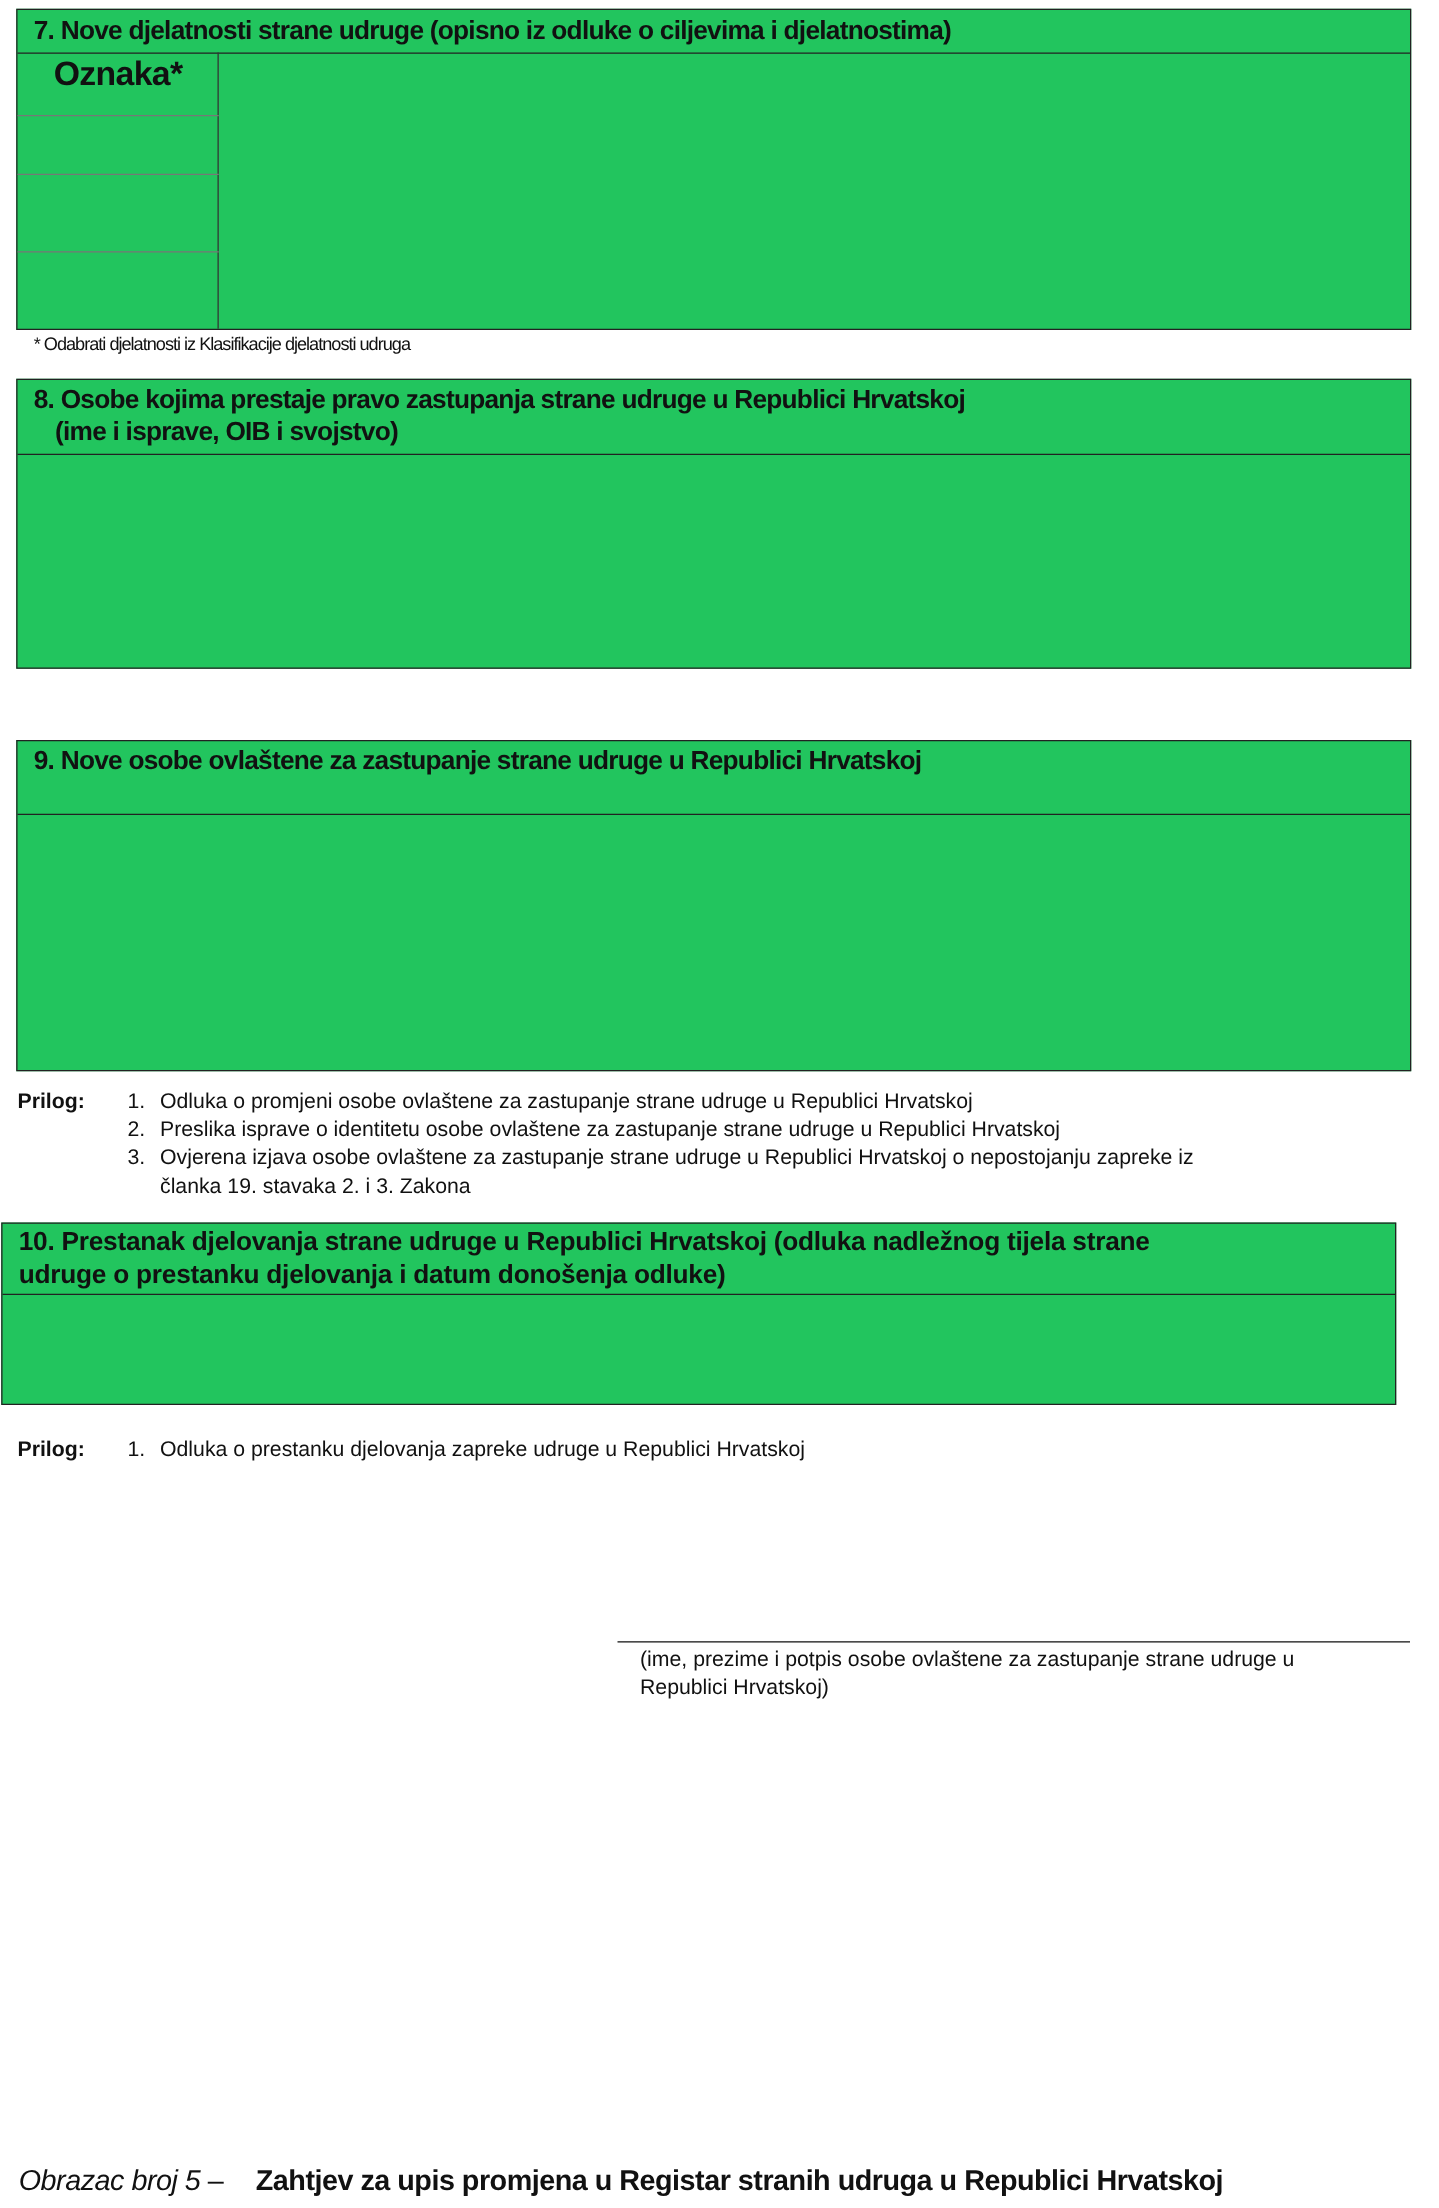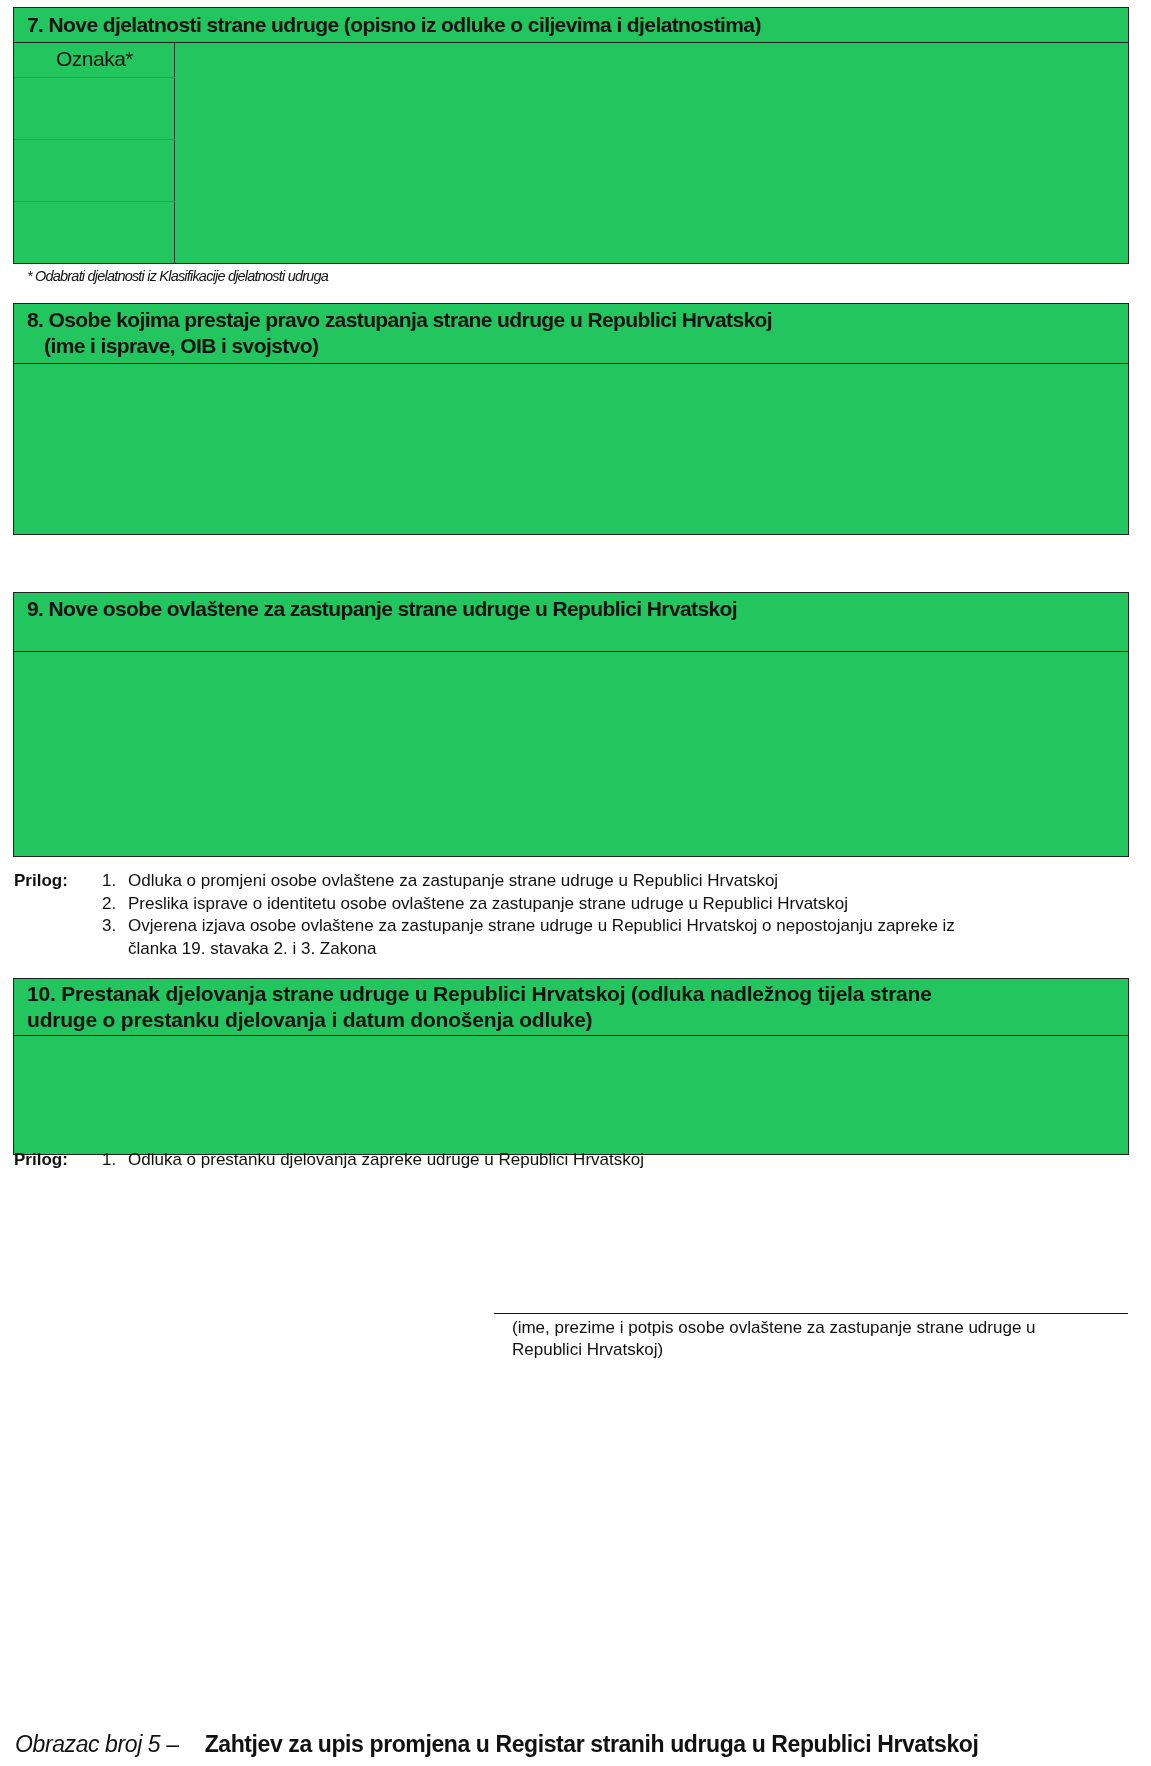--- a/index.html
+++ b/index.html
@@ -1,37 +1,37 @@
 <!DOCTYPE html>
 <html><head>
 <meta charset="utf-8">
 <style>
   html, body { margin: 0; padding: 0; background: #ffffff; }
   body {
     width: 1151px; height: 1766px; position: relative; overflow: hidden;
     font-family: "Liberation Sans", sans-serif; color: #111;
   }
-  .abs { position: absolute; font-style: italic; }
+  .abs { position: absolute; }
   .box { position: absolute; border: 1.5px solid #222; box-sizing: border-box; background: #22c55e; }
   .box-head {
     position: absolute; left: 0; right: 0; top: 0;
     border-bottom: 1.5px solid #222; box-sizing: border-box;
     font-weight: bold; font-size: 21px; line-height: 26px;
     letter-spacing: -0.6px; padding-left: 13px;
   }
   .box-head .line { display: block; white-space: nowrap; }
   .box-head .indent { padding-left: 17px; }
   .field { position: absolute; left: 0; right: 0; bottom: 0; }
 
   
   .oznaka-col { position: absolute; left: 0; width: 161px; border-right: 1.5px solid #333; box-sizing: border-box; }
   .oznaka-head {
-    position: absolute; left: 0; width: 161px; top: 0; height: 36px;
+    position: absolute; left: 0; width: 161px; top: 0; height: 51px;
     border-bottom: 1.5px solid #777; box-sizing: border-box;
-    text-align: center; font-weight: normal; font-size: 21px; line-height: 34px; letter-spacing: -0.5px;
+    text-align: center; font-weight: bold; font-size: 27px; line-height: 34px; letter-spacing: -0.5px;
   }
   .oznaka-cell { position: absolute; left: 0; width: 161px; border-bottom: 1.5px solid #777; box-sizing: border-box; }
   .oznaka-cell.last { border-bottom: none; }
   .desc-cell { position: absolute; left: 161px; right: 0; top: 0; bottom: 0; }
 
   .footnote { font-size: 14.5px; letter-spacing: -0.8px; white-space: nowrap; }
 
   .prilog { position: absolute; font-size: 17px; line-height: 22.5px; }
   .prilog-label { position: absolute; left: 0; top: 0; font-weight: bold; }
   .prilog-item { position: absolute; left: 88px; white-space: nowrap; }
@@ -86,21 +86,21 @@
     <span class="num">2.</span><span>Preslika isprave o identitetu osobe ovlaštene za zastupanje strane udruge u Republici Hrvatskoj</span>
   </div>
   <div class="prilog-item" style="top:45px;">
     <span class="num">3.</span><span>Ovjerena izjava osobe ovlaštene za zastupanje strane udruge u Republici Hrvatskoj o nepostojanju zapreke iz</span>
   </div>
   <div class="prilog-item" style="top:67.5px;">
     <span class="num"></span><span>članka 19. stavaka 2. i 3. Zakona</span>
   </div>
 </div>
 
-<div class="box" style="left:13px; top:978px; width:1116px; height:177px;">
+<div class="box" style="left:1px; top:978px; width:1116px; height:146px;">
   <div class="box-head" style="height:57px; padding-top:2px; letter-spacing:-0.2px;">
     <span class="line">10. Prestanak djelovanja strane udruge u Republici Hrvatskoj (odluka nadležnog tijela strane</span>
     <span class="line">udruge o prestanku djelovanja i datum donošenja odluke)</span>
   </div>
   <div class="field" style="top:57px;"></div>
 </div>
 
 <div class="prilog" style="left:14px; top:1149px; width:1120px; height:26px;">
   <span class="prilog-label">Prilog:</span>
   <div class="prilog-item" style="top:0;">

